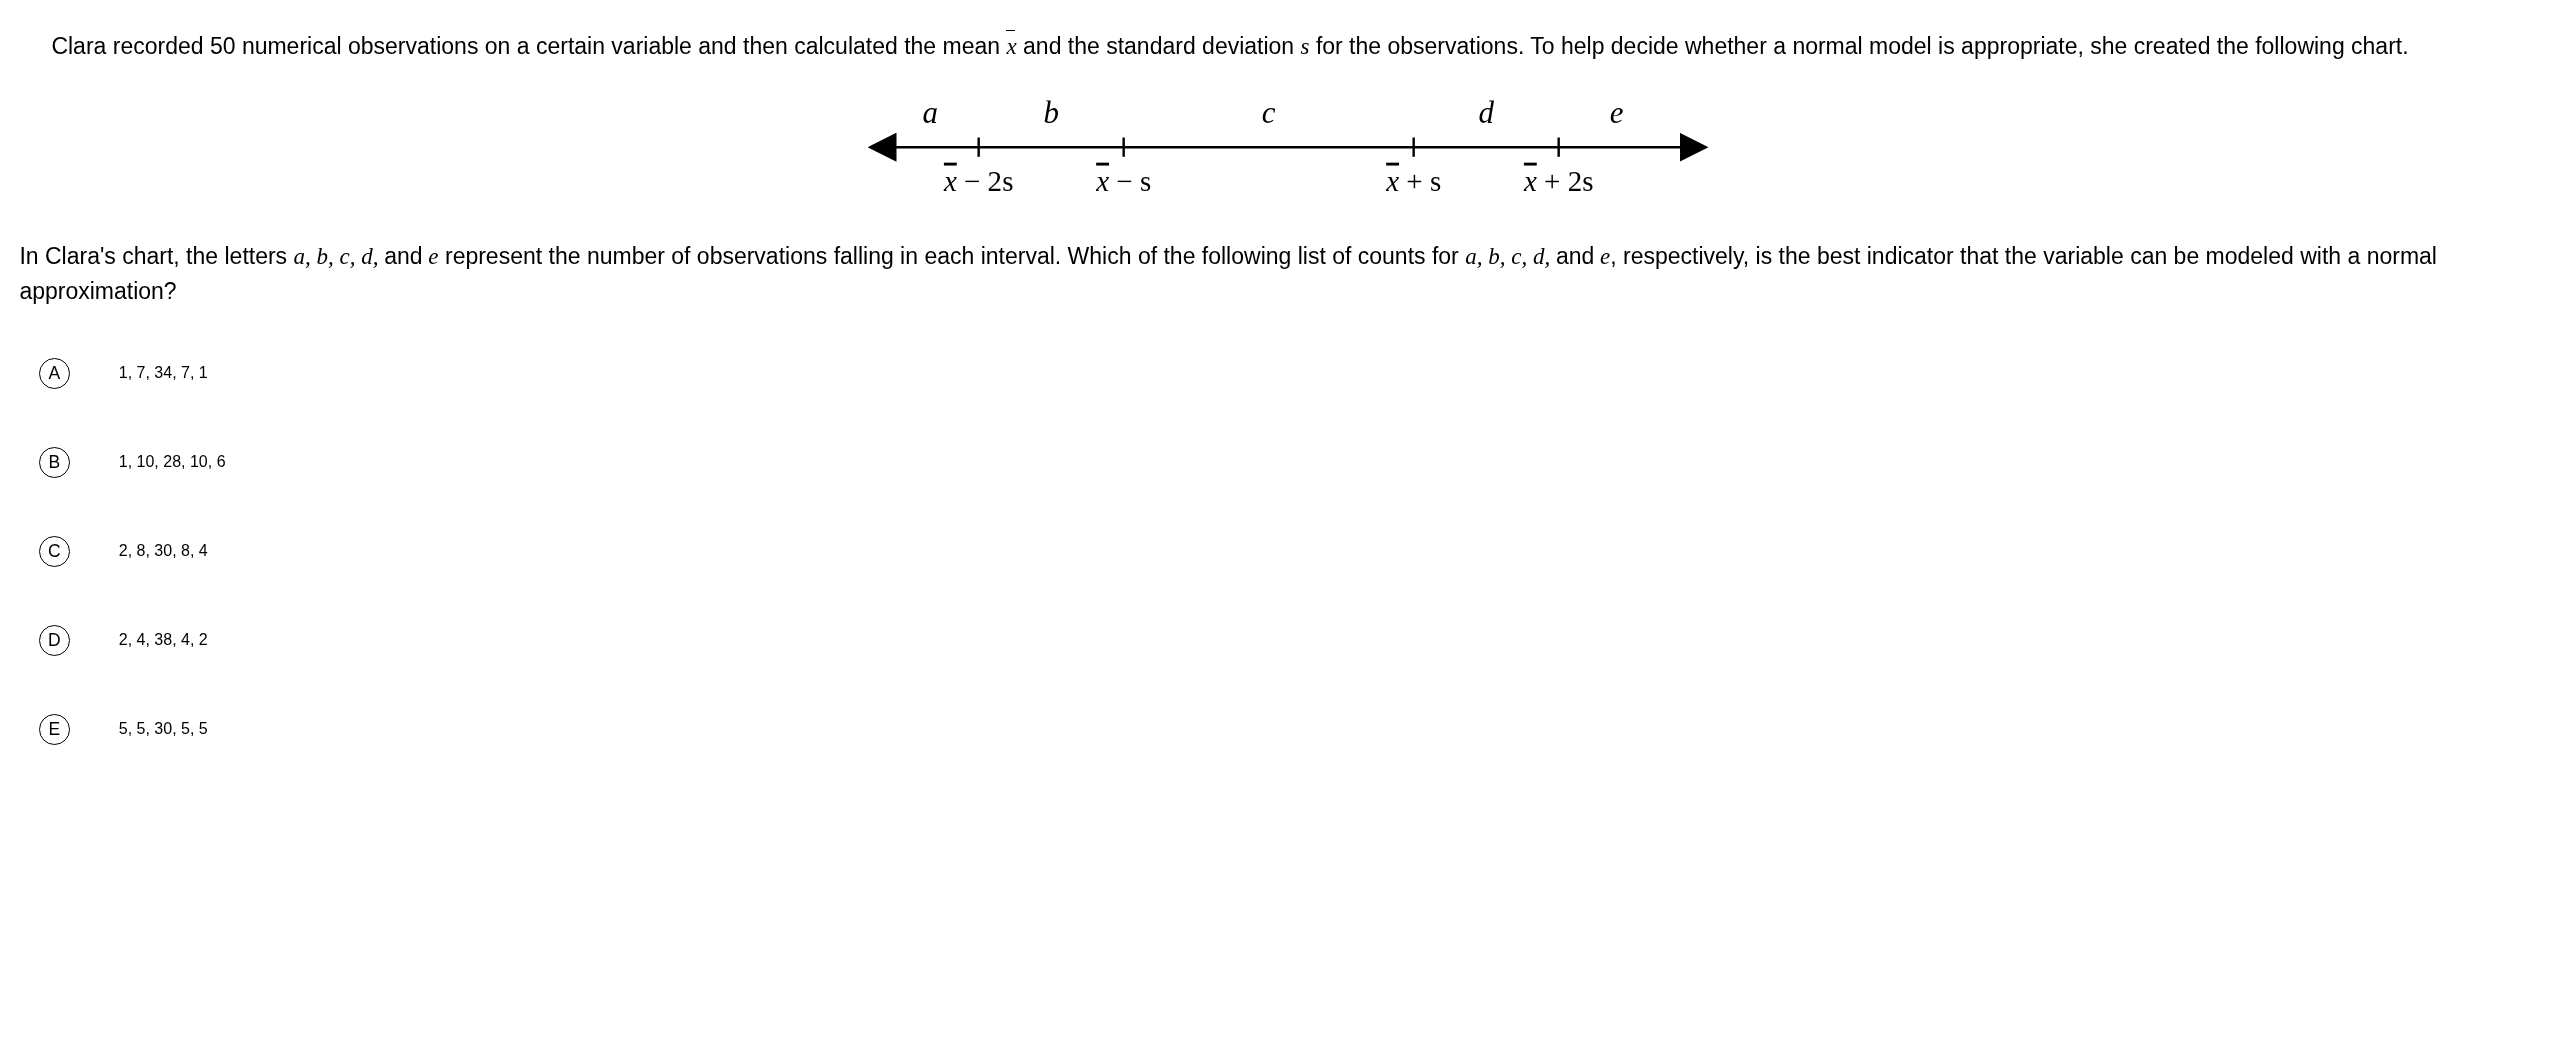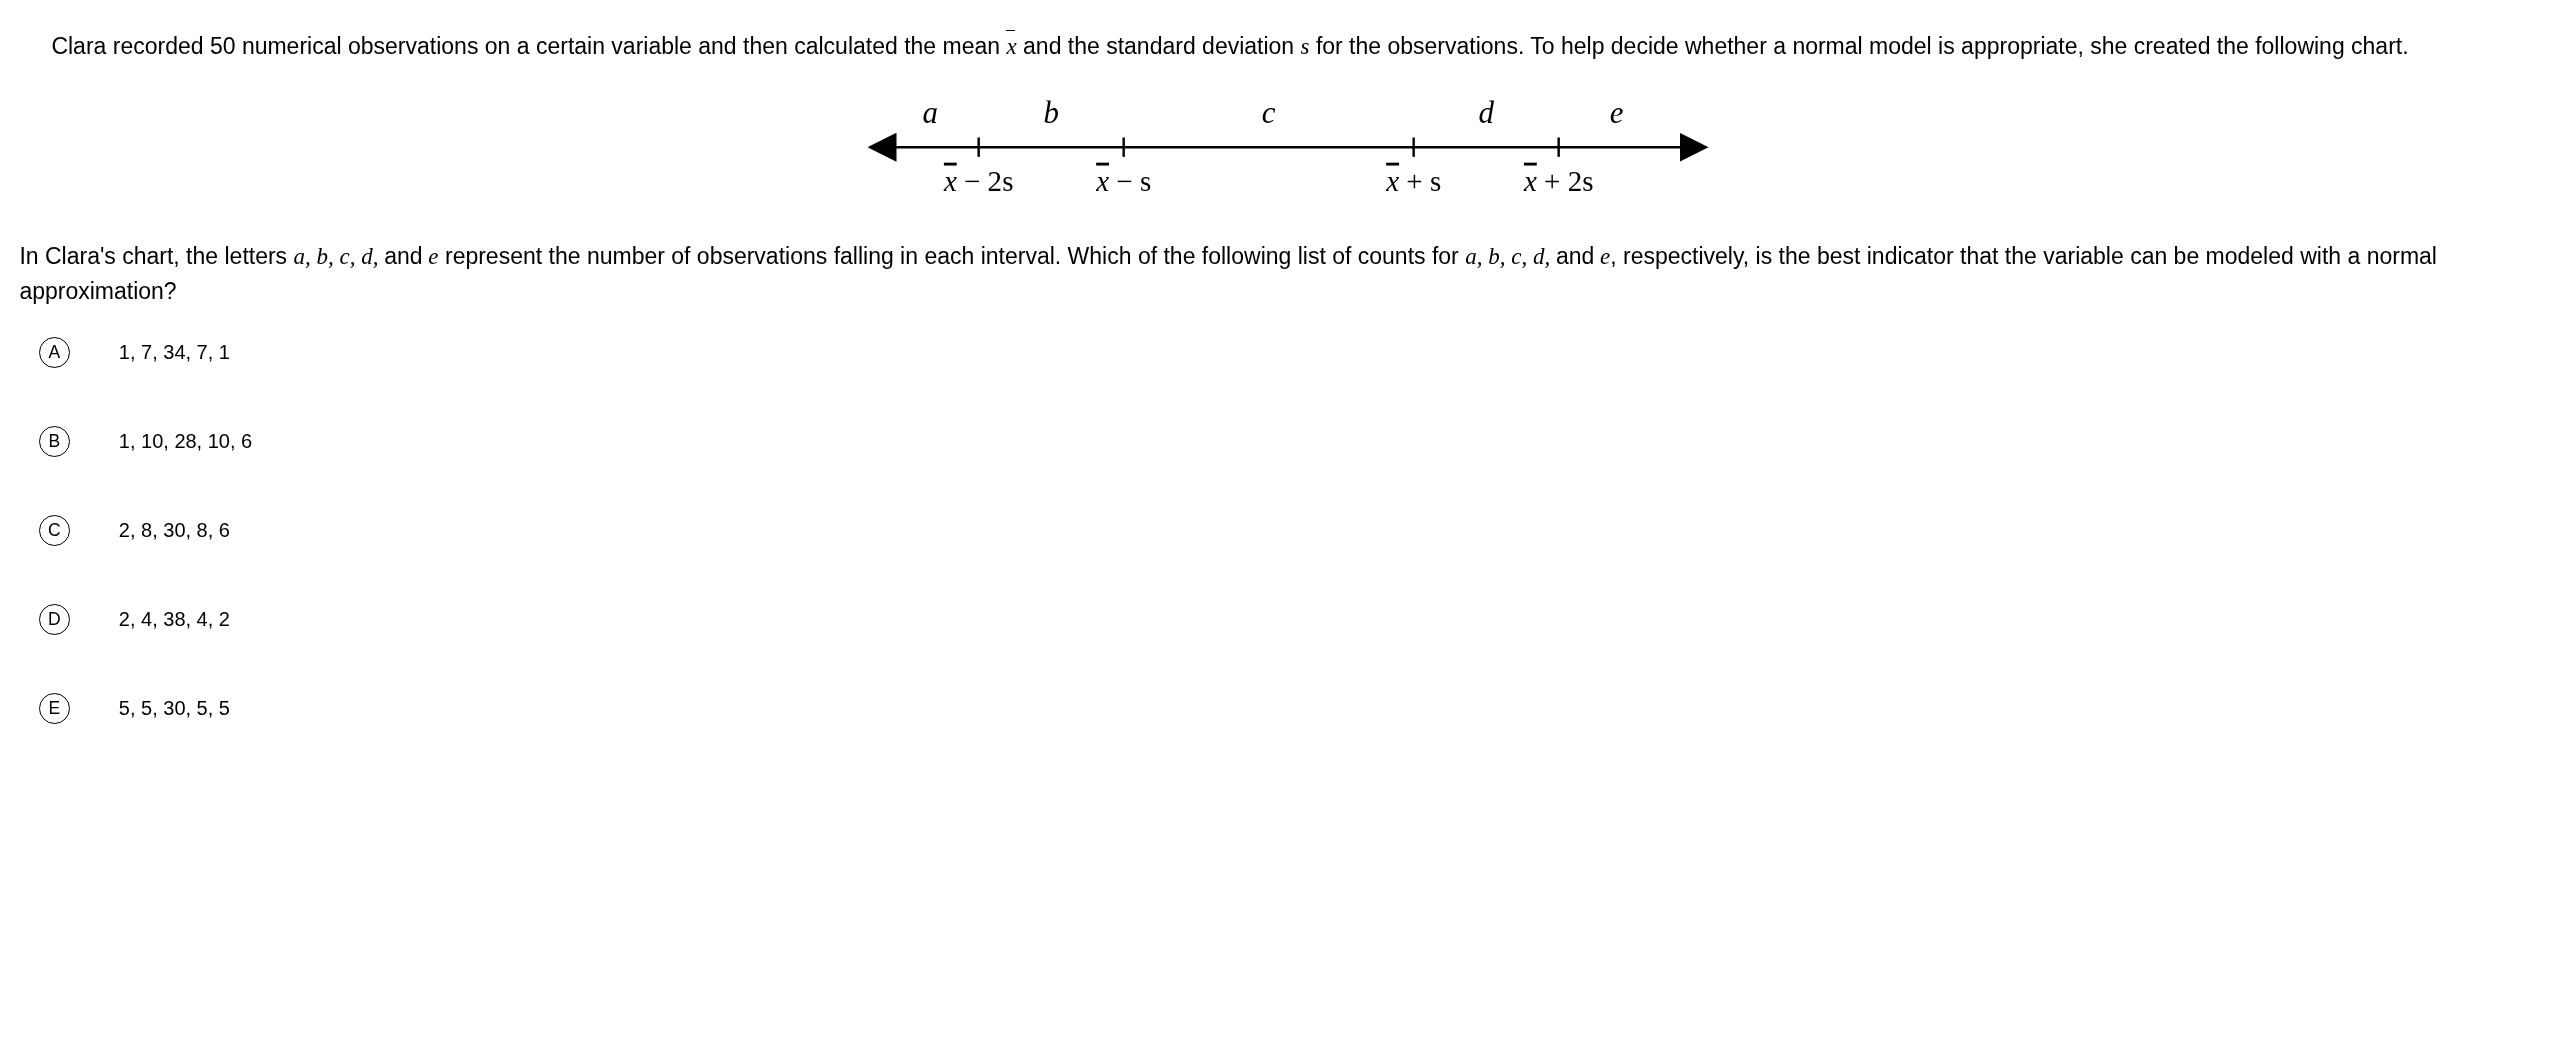--- a/index.html
+++ b/index.html
@@ -14,21 +14,21 @@
       background: #fff;
       padding: 29px 19.4px;
       line-height: 1.5;
     }
     .question-text {
       margin-bottom: 29px;
       margin-left: 32px;
     }
     .question-text-2 {
       margin-top: 29px;
-      margin-bottom: 28px;
+      margin-bottom: 49px;
     }
     .xbar {
       position: relative;
       display: inline-block;
       font-style: italic;
     }
     .xbar::before {
       content: "";
       position: absolute;
       top: 0;
@@ -76,21 +76,21 @@
       height: 31px;
       border: 1.5px solid #000;
       border-radius: 50%;
       display: flex;
       align-items: center;
       justify-content: center;
       font-size: 17.5px;
       flex-shrink: 0;
     }
     .option-text {
-      font-size: 20px;
+      font-size: 16px;
     }
   </style>
 </head>
 <body>
 
 <div class="question-text">
   <span>Clara recorded 50 numerical observations on a certain variable and then calculated the mean </span><span class="xbar ital">x</span><span> and the standard deviation </span><span class="ital">s</span><span> for the observations. To help decide whether a normal model is appropriate, she created the following chart.</span>
 </div>
 
 <div class="chart-container">
@@ -155,21 +155,21 @@
   <div class="option">
     <div class="option-circle">
       <span>B</span>
     </div>
     <div class="option-text">1, 10, 28, 10, 6</div>
   </div>
   <div class="option">
     <div class="option-circle">
       <span>C</span>
     </div>
-    <div class="option-text">2, 8, 30, 8, 6</div>
+    <div class="option-text">2, 8, 30, 8, 4</div>
   </div>
   <div class="option">
     <div class="option-circle">
       <span>D</span>
     </div>
     <div class="option-text">2, 4, 38, 4, 2</div>
   </div>
   <div class="option">
     <div class="option-circle">
       <span>E</span>

